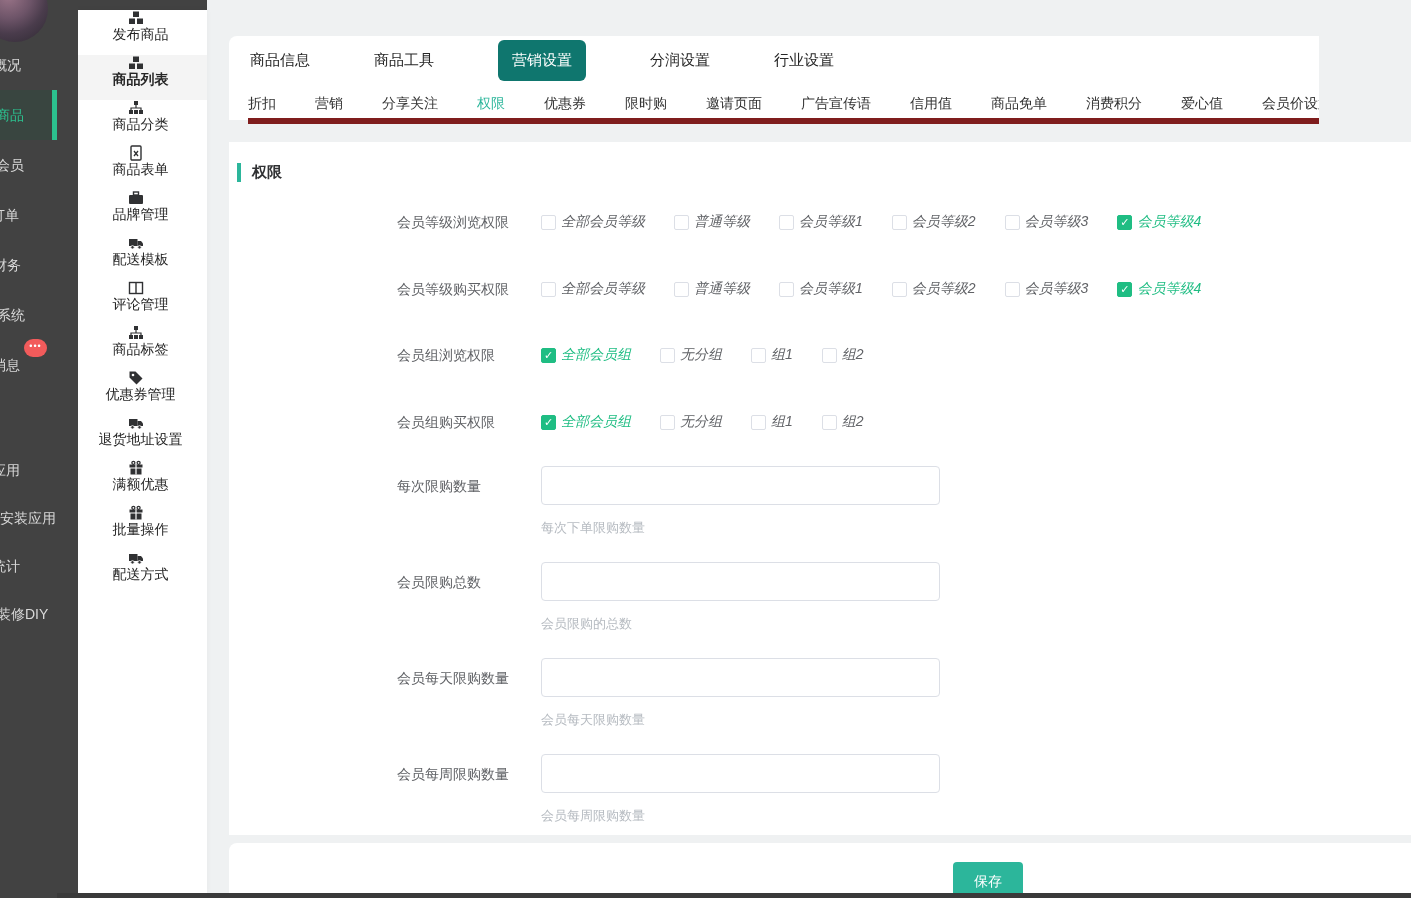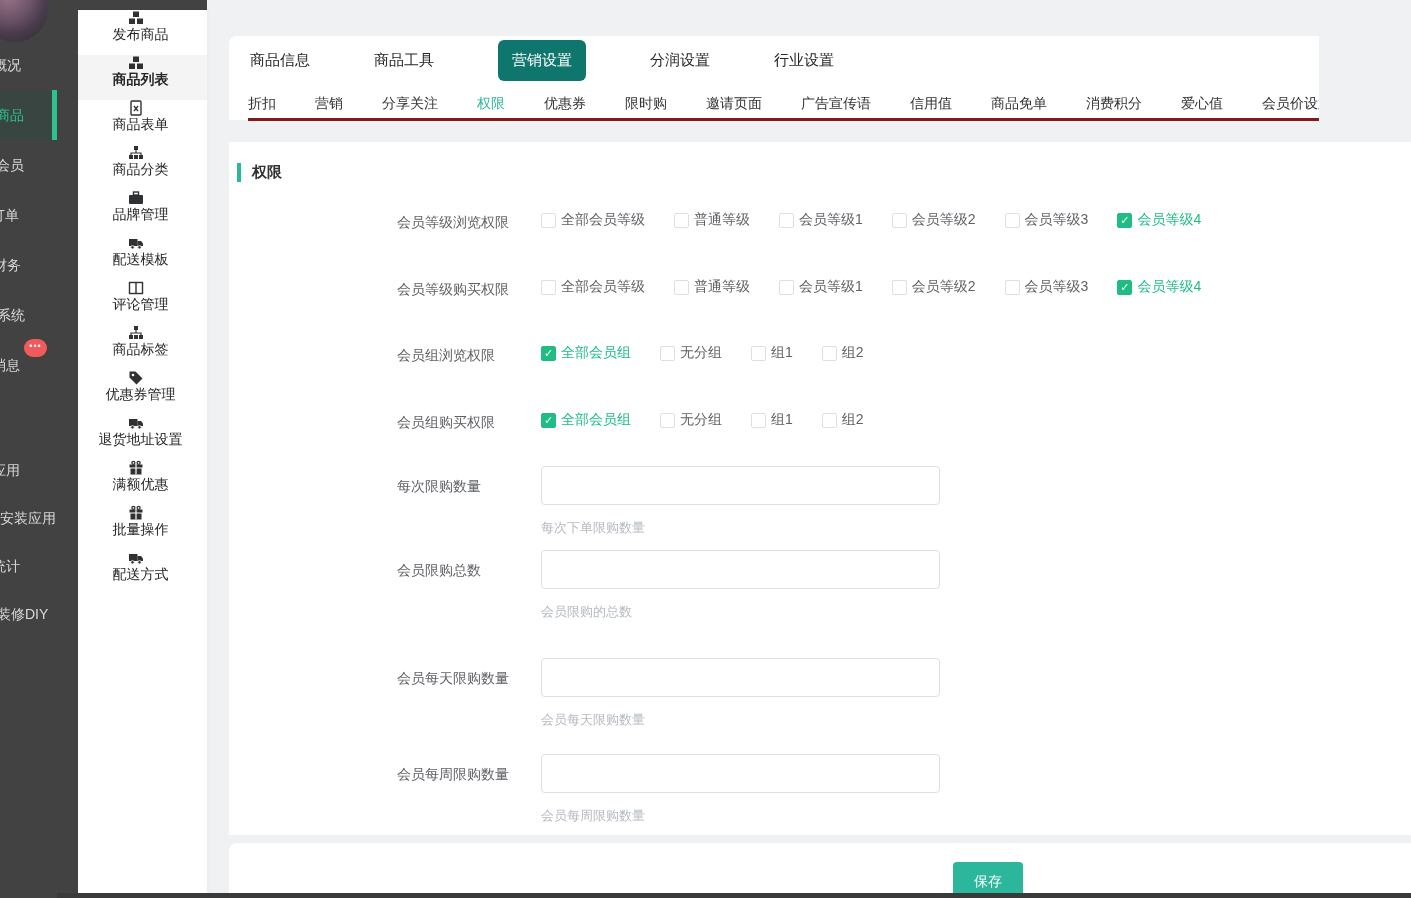--- a/index.html
+++ b/index.html
@@ -26,33 +26,33 @@
   .menu-item .mi-icon{width:16px;height:16px;margin-right:9px;flex:0 0 16px;display:inline-flex;}
   .menu-item .mi-label{font-size:14px;color:#262626;white-space:nowrap;}
   .menu-item.active .mi-label{font-weight:bold;}
 
   
   .topbar{position:absolute;left:229px;top:36px;width:1090px;height:84px;background:#fff;border-radius:8px 0 0 0;z-index:1;}
   .tabs1{position:absolute;left:21px;top:0;height:48px;display:flex;align-items:center;gap:64px;white-space:nowrap;}
   .tab1{font-size:15px;color:#262626;cursor:pointer;}
   .tab1.active{background:#0f766e;color:#fff;padding:11px 14px;border-radius:6px;}
   .tabs2{position:absolute;left:19px;right:0;top:56px;height:26px;display:flex;gap:39px;white-space:nowrap;
-    border-bottom:3px solid #7f1d1d;overflow:hidden;}
+    border-bottom:6px solid #7f1d1d;overflow:hidden;}
   .tab2{position:relative;font-size:14px;color:#333;line-height:22px;cursor:pointer;flex:0 0 auto;}
   .tab2.active{color:#2cb69b;}
   .tab2.active::after{content:"";position:absolute;left:-7px;bottom:-4px;width:calc(100% + 14px);height:3px;background:#2cb69b;border-radius:2px;}
 
   .card{position:absolute;left:229px;top:142px;width:1182px;height:693px;background:#fff;z-index:1;}
   .section-head{position:absolute;left:8px;top:21px;display:flex;align-items:center;}
   .section-bar{width:4px;height:19px;background:#2cb69b;}
   .section-title{margin-left:11px;font-size:15px;font-weight:bold;color:#303133;}
 
   .cb-row{position:absolute;left:0;width:100%;height:22px;}
   .row-label{position:absolute;left:168px;top:0;line-height:22px;font-size:14px;color:#606266;white-space:nowrap;}
-  .options{position:absolute;left:312px;top:0;display:flex;column-gap:29px;align-items:flex-start;height:22px;}
+  .options{position:absolute;left:312px;top:0;display:flex;column-gap:29px;align-items:center;height:22px;font-style:italic;}
   .opt{display:flex;align-items:center;gap:5px;cursor:pointer;}
   .opt .box{width:15px;height:15px;box-sizing:border-box;border:1px solid #dcdfe6;border-radius:2px;background:#fff;
     display:inline-flex;align-items:center;justify-content:center;font-size:11px;color:#fff;line-height:1;}
   .opt.checked .box{background:#1fbd83;border-color:#1fbd83;}
   .opt .opt-label{font-size:14px;color:#606266;white-space:nowrap;}
   .opt.checked .opt-label{color:#1fbd83;}
 
   .in-row{position:absolute;left:0;width:100%;height:80px;}
   .in-row .row-label{top:9px;}
   .text-input{position:absolute;left:312px;top:0;width:373px;height:37px;border:1px solid #dcdfe6;border-radius:4px;
@@ -110,37 +110,37 @@
               <rect x="5" y="1.5" width="6" height="5.5" fill="#303133"></rect>
               <rect x="1" y="8.5" width="6" height="5.5" fill="#303133"></rect>
               <rect x="9" y="8.5" width="6" height="5.5" fill="#303133"></rect>
             </svg>
           </span>
           <span class="mi-label">商品列表</span>
         </div>
         <div class="menu-item">
           <span class="mi-icon">
             <svg width="16" height="16" viewBox="0 0 16 16">
-              <rect x="3" y="1" width="10" height="14" rx="1" fill="none" stroke="#303133" stroke-width="1.4"></rect>
-              <path d="M6 6 L10 11 M10 6 L6 11" stroke="#303133" stroke-width="1.3"></path>
-            </svg>
-          </span>
-          <span class="mi-label">商品表单</span>
-        </div>
-        <div class="menu-item">
-          <span class="mi-icon">
-            <svg width="16" height="16" viewBox="0 0 16 16">
               <rect x="6" y="1" width="4" height="4" fill="#303133"></rect>
               <rect x="1" y="10" width="4" height="4" fill="#303133"></rect>
               <rect x="6" y="10" width="4" height="4" fill="#303133"></rect>
               <rect x="11" y="10" width="4" height="4" fill="#303133"></rect>
               <path d="M8 5 V8 M3 10 V8 H13 V10" fill="none" stroke="#303133" stroke-width="1.2"></path>
             </svg>
           </span>
           <span class="mi-label">商品分类</span>
+        </div>
+        <div class="menu-item">
+          <span class="mi-icon">
+            <svg width="16" height="16" viewBox="0 0 16 16">
+              <rect x="3" y="1" width="10" height="14" rx="1" fill="none" stroke="#303133" stroke-width="1.4"></rect>
+              <path d="M6 6 L10 11 M10 6 L6 11" stroke="#303133" stroke-width="1.3"></path>
+            </svg>
+          </span>
+          <span class="mi-label">商品表单</span>
         </div>
         <div class="menu-item">
           <span class="mi-icon">
             <svg width="16" height="16" viewBox="0 0 16 16">
               <rect x="1" y="5" width="14" height="9" rx="1" fill="#303133"></rect>
               <rect x="5.5" y="2" width="5" height="3" fill="none" stroke="#303133" stroke-width="1.4"></rect>
             </svg>
           </span>
           <span class="mi-label">品牌管理</span>
         </div>
@@ -364,21 +364,21 @@
               <span class="box"></span>
               <span class="opt-label">组2</span>
             </label>
           </div>
         </div>
         <div class="in-row" style="top: 324px;">
           <div class="row-label">每次限购数量</div>
           <input class="text-input" type="text" style="">
           <div class="hint">每次下单限购数量</div>
         </div>
-        <div class="in-row" style="top: 408px;">
+        <div class="in-row" style="top: 420px;">
           <div class="row-label">会员限购总数</div>
           <input class="text-input" type="text" style="">
           <div class="hint">会员限购的总数</div>
         </div>
         <div class="in-row" style="top: 516px;">
           <div class="row-label">会员每天限购数量</div>
           <input class="text-input" type="text" style="">
           <div class="hint">会员每天限购数量</div>
         </div>
         <div class="in-row" style="top: 612px; padding-left: 18px;">

